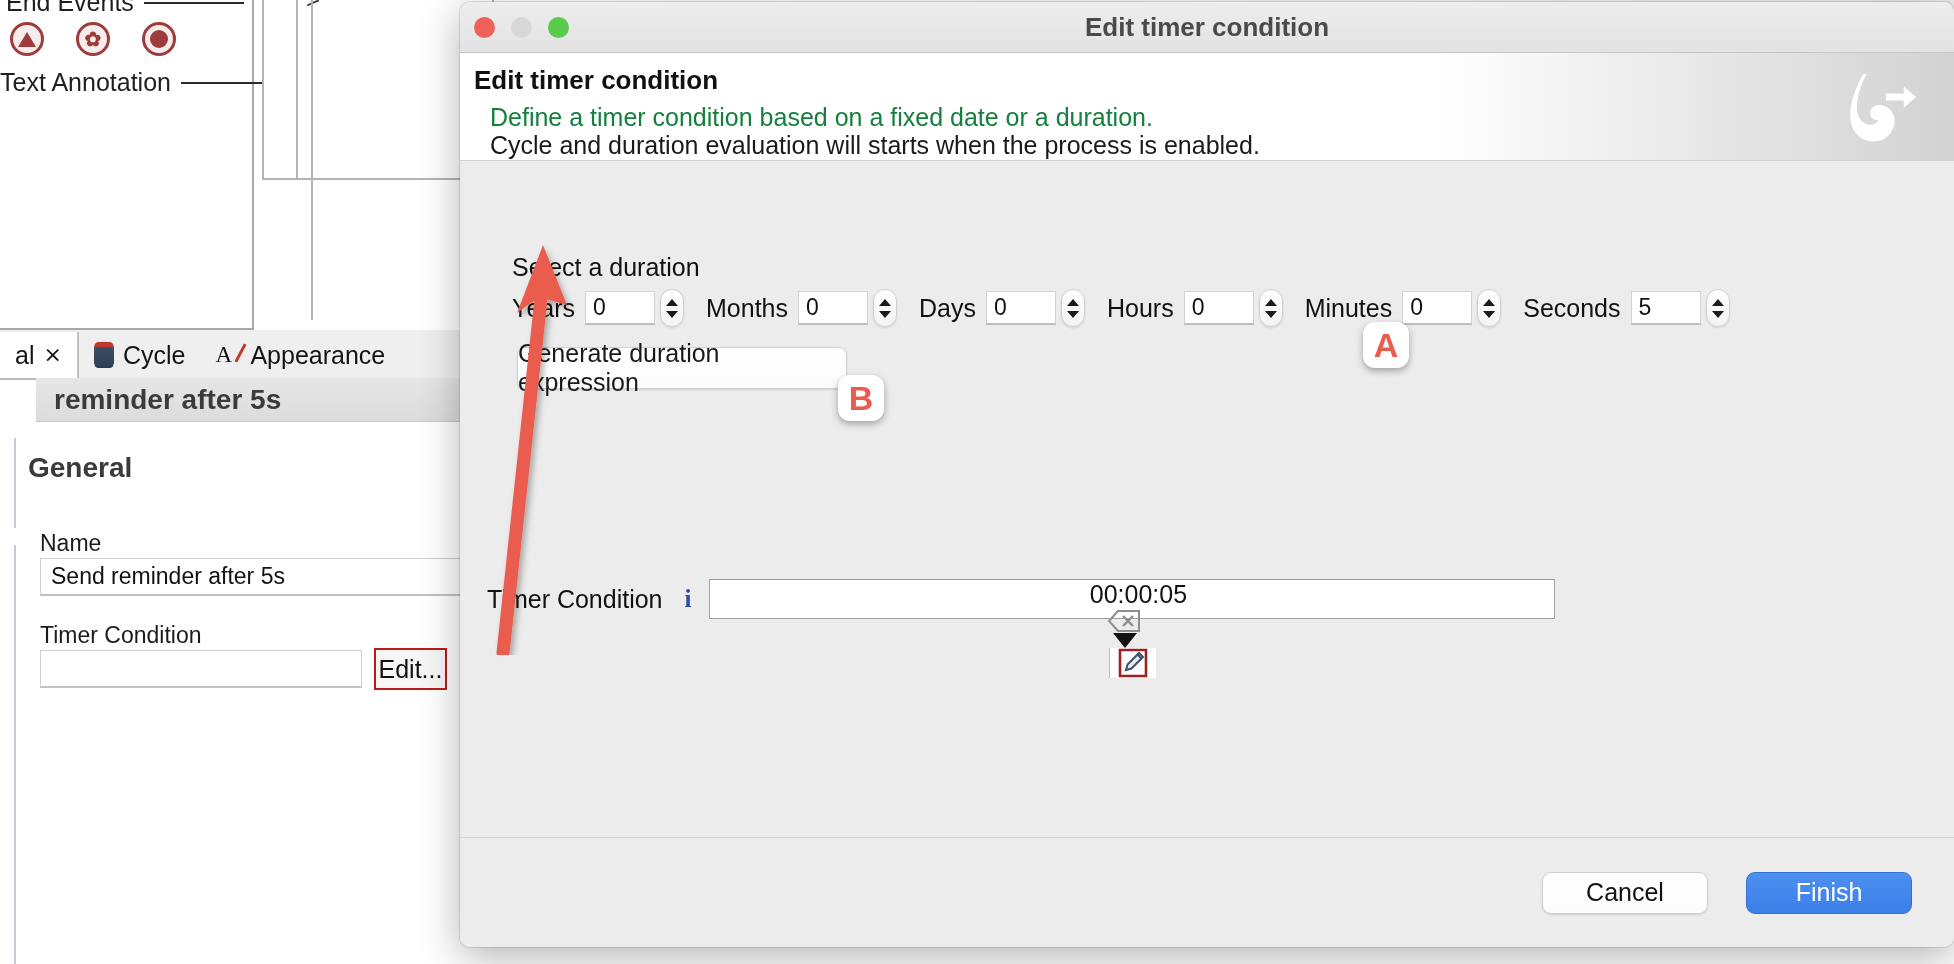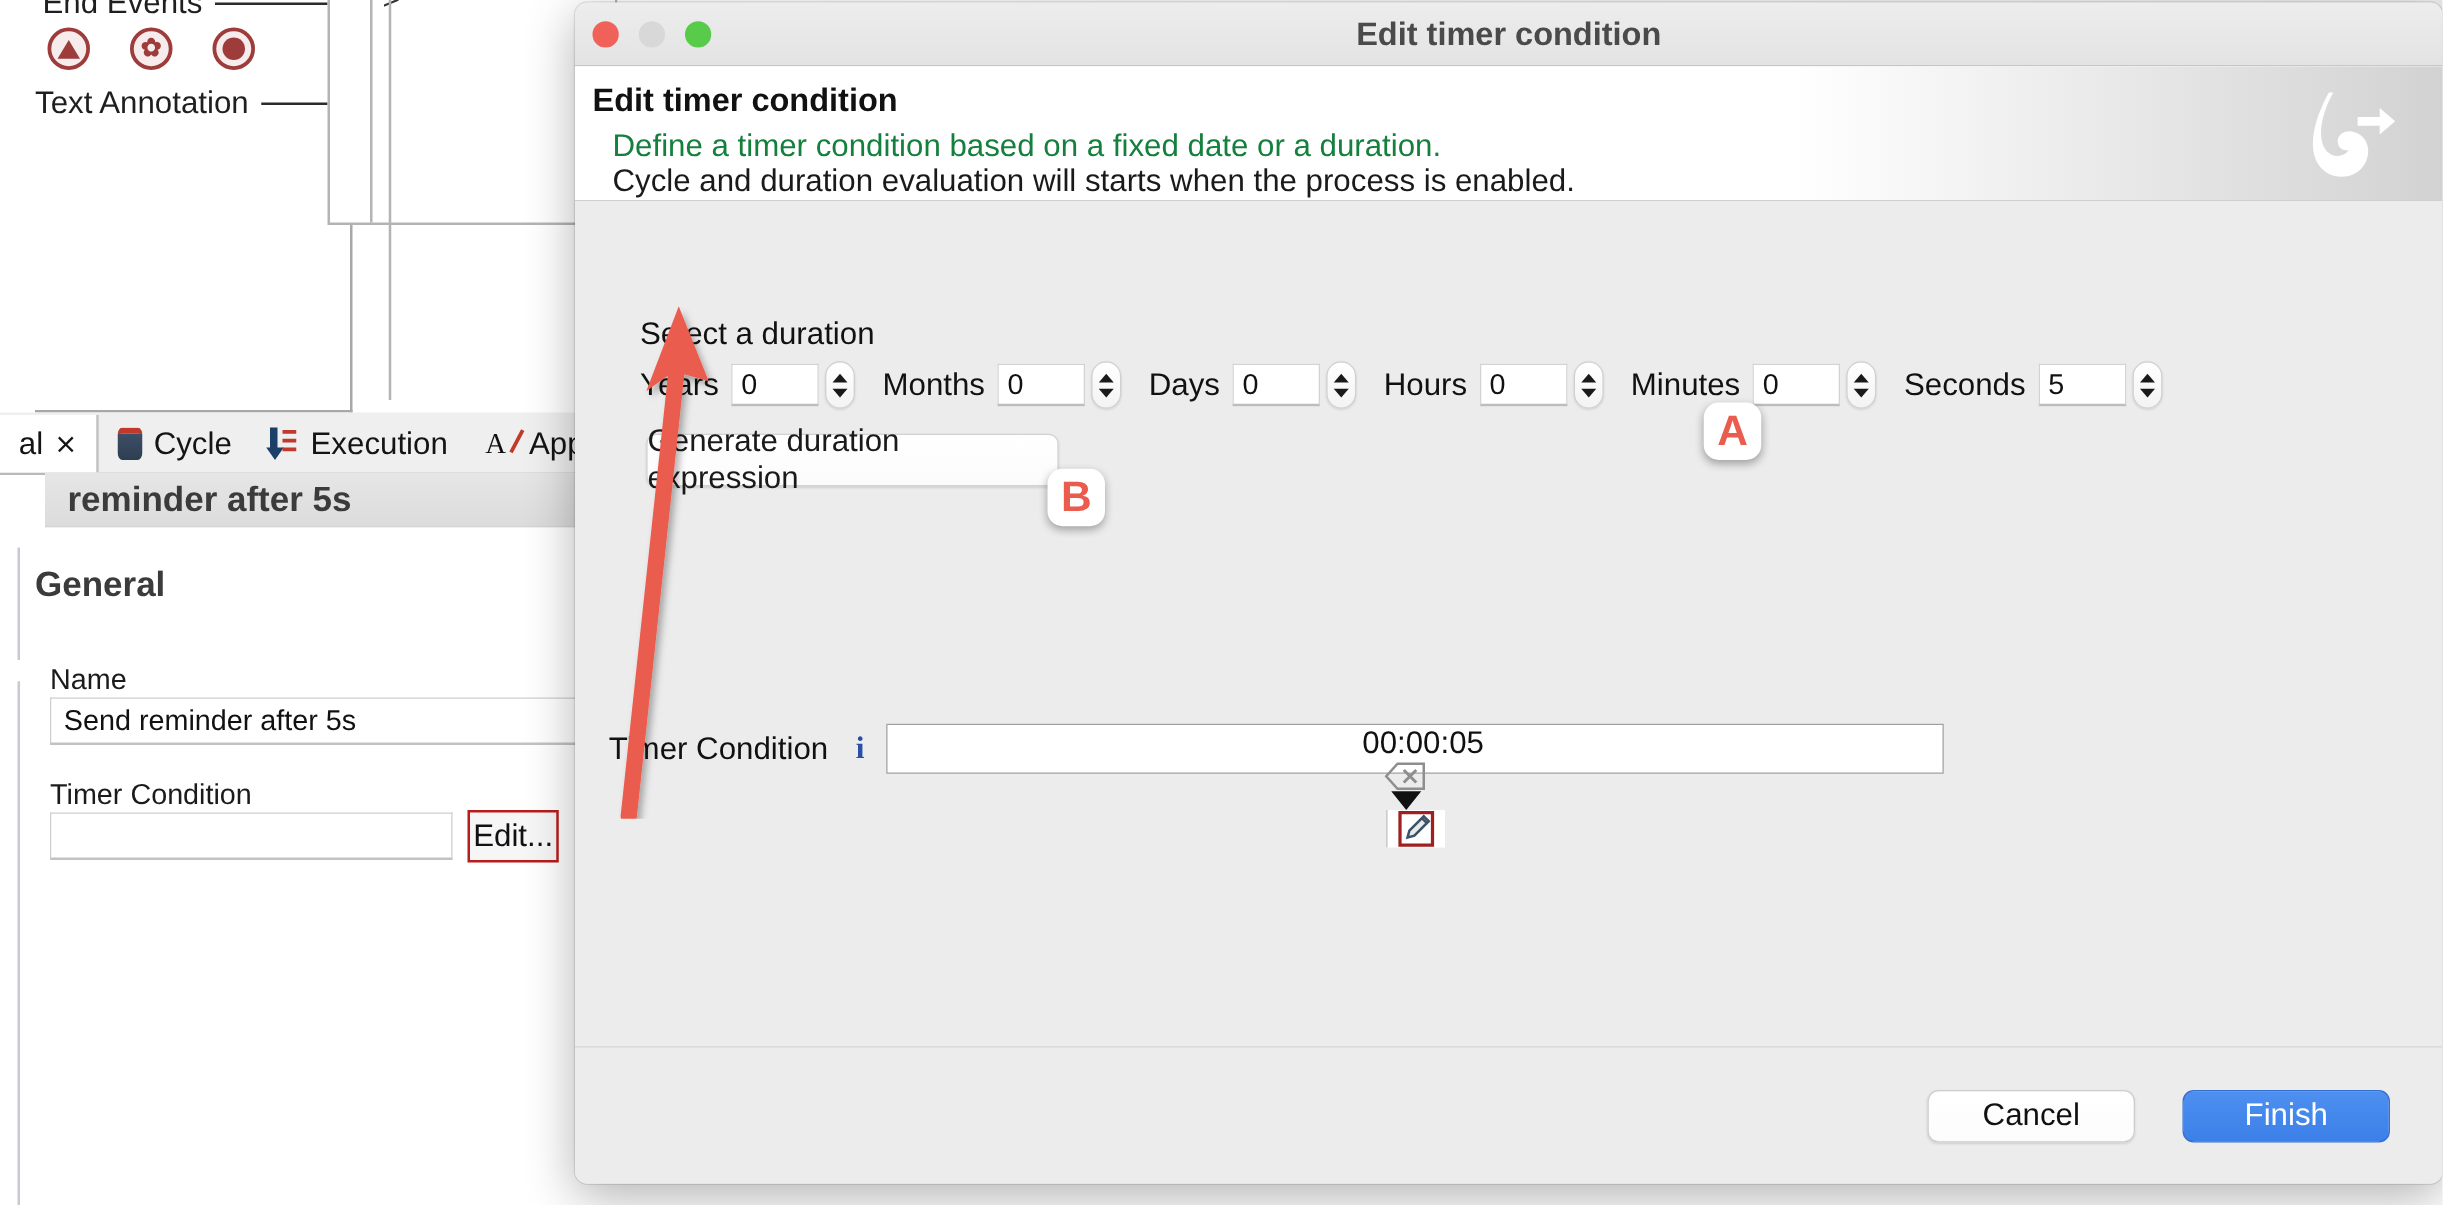--- a/index.html
+++ b/index.html
@@ -16,21 +16,21 @@
     width: 1954px;
     height: 964px;
     background: #ffffff;
   }
 
   
   .bg-layer { position: absolute; inset: 0; background: #ffffff; }
 
   .palette-panel {
     position: absolute; left: 0; top: 0; width: 252px; height: 328px;
-    background: #ffffff; border-right: 2px solid #a8a8a8; border-bottom: 2px solid #a8a8a8; margin-left: 28px;
+    background: #ffffff; border-right: 2px solid #a8a8a8; border-bottom: 2px solid #a8a8a8;
   }
   .group-head {
     position: absolute; display: flex; align-items: center; gap: 10px;
     font-size: 25px; color: #1f1f1f; white-space: nowrap;
   }
   .group-head .rule { height: 2px; background: #2b2b2b; width: 100px; }
   .palette-icons {
     position: absolute; left: 10px; top: 22px; display: flex; gap: 32px;
   }
   .evt {
@@ -306,30 +306,20 @@
     <div class="big-bg-edge"></div>
 
     <div class="tabbar">
       <div class="tab active">
         <span>al</span>
         <span class="tab-x">⨯</span>
       </div>
       <div class="tab">
         <span class="icon-db"></span>
         <span>Cycle</span>
-      </div>
-      <div class="tab">
-        <span class="icon-exec">
-          <span class="arr"></span>
-            <span class="arrhead"></span>
-          <span class="d1"></span>
-            <span class="d2"></span>
-            <span class="d3"></span>
-        </span>
-        <span>Execution</span>
       </div>
       <div class="tab">
         <span class="icon-appear">A<span class="pen"></span></span>
         <span>Appearance</span>
       </div>
     </div>
 
     <div class="sel-title">reminder after 5s</div>
     <div class="props-body"></div>
     <div class="props-border-l"></div>

